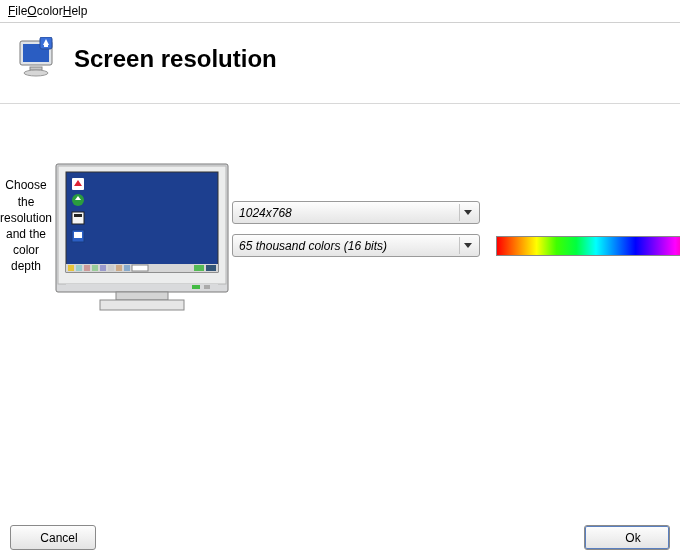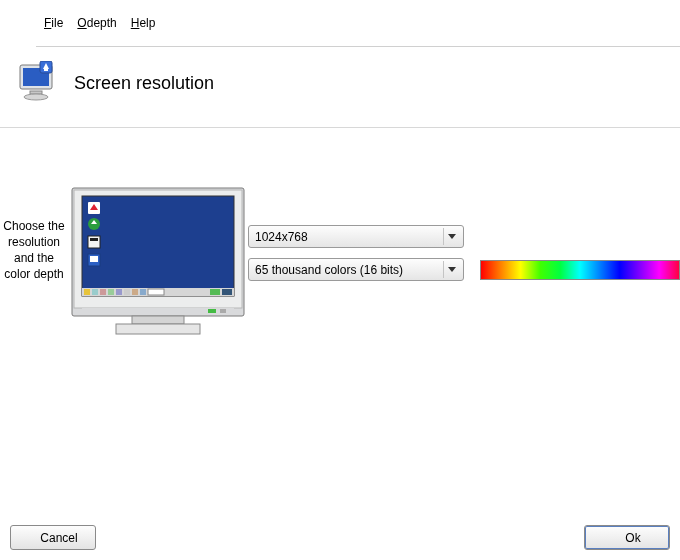--- a/index.html
+++ b/index.html
@@ -1,43 +1,43 @@
 <!DOCTYPE html>
 <html><head>
 <meta charset="utf-8">
 <style>
 * { box-sizing: border-box; margin: 0; padding: 0; }
 body { font-family: "Liberation Sans", "DejaVu Sans", Arial, sans-serif; font-size: 12px; background: #fff; width: 680px; height: 560px; overflow: hidden; }
-.menubar { display: flex; gap: 14px; padding: 16px 8px; border-bottom: 1px solid #d0d0d0; margin-left: 36px; }
+.menubar { display: flex; padding: 4px 8px; border-bottom: 1px solid #d0d0d0; }
 .menubar span { cursor: default; }
 .menubar span u { text-decoration: underline; }
 .header { display: flex; align-items: center; gap: 16px; padding: 14px 14px 22px 18px; border-bottom: 1px solid #d8d8d8; }
 .header-icon { width: 40px; height: 44px; }
-.header-title { font-size: 18px; font-weight: normal; }
+.header-title { font-size: 24px; font-weight: bold; }
 .content { display: flex; align-items: center; padding-top: 10px; }
 .prompt { text-align: center; line-height: 1.35; }
 .monitor-wrap { margin-top: 46px; margin-bottom: 18px; }
 .controls { display: flex; flex-direction: column; gap: 10px; align-items: flex-start; margin-top: 6px; }
-.select { width: 216px; height: 23px; border: 1px solid #9a9a9a; border-radius: 3px; background: linear-gradient(#fdfdfd,#e5e5e5); display: flex; align-items: center; justify-content: space-between; padding: 0 4px 0 6px; cursor: default; }
+.select { width: 248px; height: 23px; border: 1px solid #9a9a9a; border-radius: 3px; background: linear-gradient(#fdfdfd,#e5e5e5); display: flex; align-items: center; justify-content: space-between; padding: 0 4px 0 6px; cursor: default; font-style: italic; }
 .select .arrow-btn { width: 16px; height: 17px; display: flex; align-items: center; justify-content: center; border-left: 1px solid #c4c4c4; }
 .arrow-down { width: 0; height: 0; border-left: 4px solid transparent; border-right: 4px solid transparent; border-top: 5px solid #333; }
 .row2 { display: flex; align-items: center; gap: 16px; }
 .spectrum { width: 200px; height: 20px; background: linear-gradient(to right,#ff0000,#ff8000,#ffff00,#40ff00,#00ff40,#00ffff,#0080ff,#0000ff,#8000ff,#ff00ff,#ff0040); border: 1px solid #888; }
 .footer { position: absolute; bottom: 10px; left: 0; right: 0; display: flex; justify-content: space-between; padding: 0 10px; }
 .btn { min-width: 86px; height: 25px; border: 1px solid #8a8a8a; border-radius: 3px; background: linear-gradient(#fdfdfd,#e4e4e4); display: flex; align-items: center; justify-content: center; cursor: default; padding-left: 12px; }
 .btn.default { box-shadow: 0 0 0 1px #5a7fbf inset; text-align: right; }
 
 .monitor-wrap svg { display: block; }
 </style>
 </head>
 <body>
 
 <div class="menubar">
   <span><u>F</u><span>ile</span></span>
-  <span><u>O</u><span>depth</span></span>
+  <span><u>O</u><span>color</span></span>
   <span><u>H</u><span>elp</span></span>
 </div>
 
 <div class="header">
   <div class="header-icon">
     <svg width="40" height="44" viewBox="0 0 40 44">
       <rect x="2" y="4" width="32" height="24" rx="2" fill="#dfe3e8" stroke="#7a7a7a"></rect>
       <rect x="5" y="7" width="26" height="18" fill="#2a5dc2"></rect>
       <rect x="12" y="30" width="12" height="3" fill="#c7c7c7" stroke="#888"></rect>
       <ellipse cx="18" cy="36" rx="12" ry="3" fill="#d6d6d6" stroke="#999"></ellipse>

